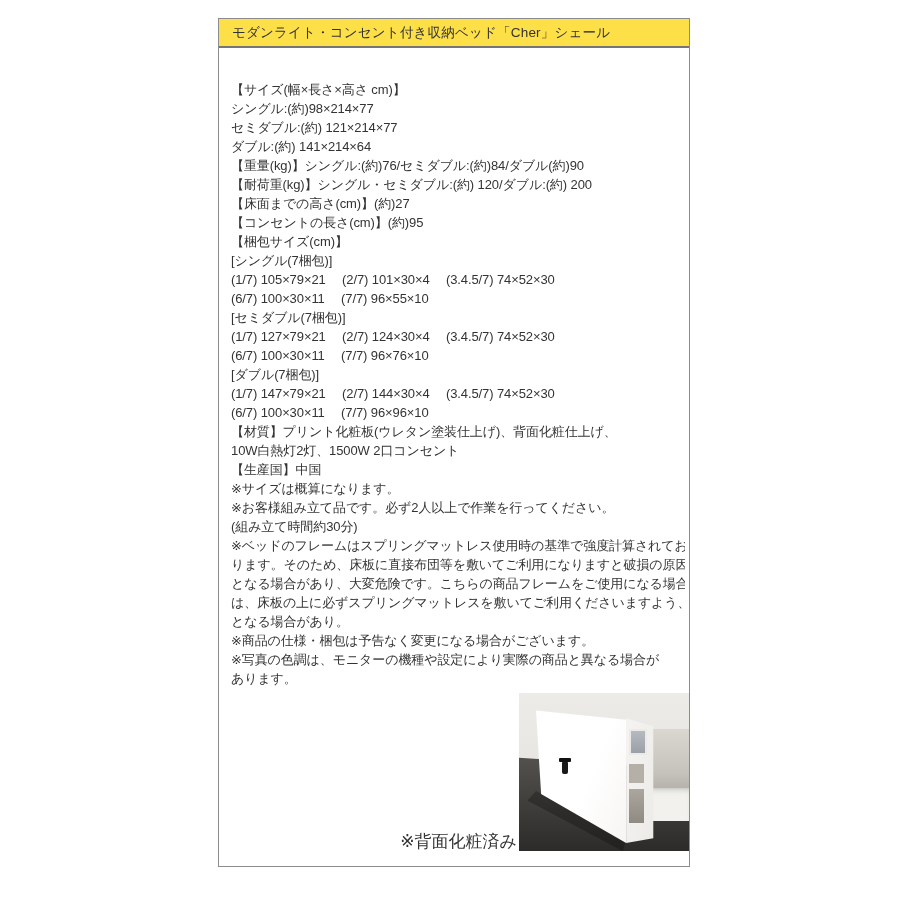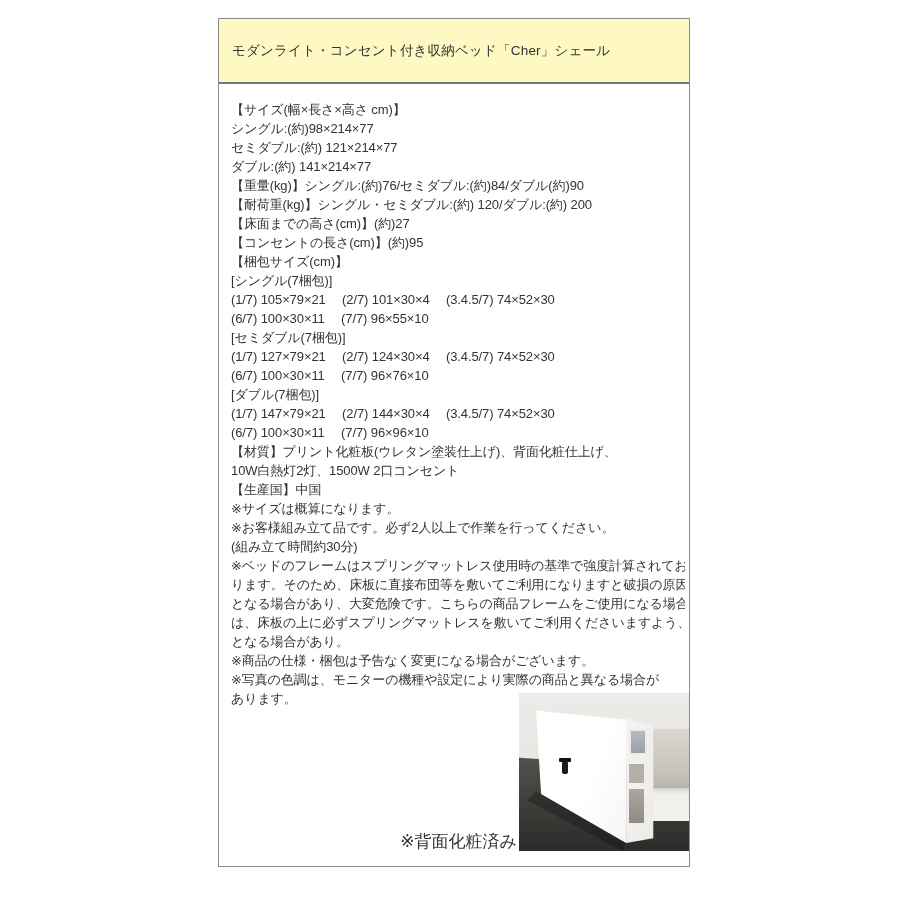--- a/index.html
+++ b/index.html
@@ -15,37 +15,38 @@
     left: 218px;
     top: 18px;
     width: 472px;
     height: 849px;
     border: 1px solid #8c8c8c;
     background: #ffffff;
     box-sizing: border-box;
   }
   .spec-header {
     height: 27px;
-    background: #fef9c3;
+    background: #fde047;
     border-bottom: 2px solid #757575;
     display: flex;
     align-items: center;
-    padding: 18px 13px;
+    padding: 0 13px;
     font-size: 13.5px;
     font-weight: 500;
     color: #323232;
     letter-spacing: 0.2px;
     white-space: nowrap;
     overflow: hidden;
   }
   .spec-body {
     padding: 16px 4px 0 12px;
     font-size: 13px;
     color: #333333;
     letter-spacing: -0.1px;
+    margin-top: 16px;
   }
   .spec-line {
     height: 19px;
     line-height: 19px;
     white-space: nowrap;
     overflow: hidden;
   }
   .photo-caption {
     position: absolute;
     left: 0;
@@ -157,21 +158,21 @@
 <div class="spec-box">
 
   <div class="spec-header">
     <span>モダンライト・コンセント付き収納ベッド「Cher」シェール</span>
   </div>
 
   <div class="spec-body">
     <div class="spec-line">【サイズ(幅×長さ×高さ cm)】</div>
     <div class="spec-line">シングル:(約)98×214×77</div>
     <div class="spec-line">セミダブル:(約) 121×214×77</div>
-    <div class="spec-line">ダブル:(約) 141×214×77</div>
+    <div class="spec-line">ダブル:(約) 141×214×64</div>
     <div class="spec-line">【重量(kg)】シングル:(約)76/セミダブル:(約)84/ダブル(約)90</div>
     <div class="spec-line">【耐荷重(kg)】シングル・セミダブル:(約) 120/ダブル:(約) 200</div>
     <div class="spec-line">【床面までの高さ(cm)】(約)27</div>
     <div class="spec-line">【コンセントの長さ(cm)】(約)95</div>
     <div class="spec-line">【梱包サイズ(cm)】</div>
     <div class="spec-line">[シングル(7梱包)]</div>
     <div class="spec-line">(1/7) 105×79×21　 (2/7) 101×30×4　 (3.4.5/7) 74×52×30</div>
     <div class="spec-line">(6/7) 100×30×11　 (7/7) 96×55×10</div>
     <div class="spec-line">[セミダブル(7梱包)]</div>
     <div class="spec-line">(1/7) 127×79×21　 (2/7) 124×30×4　 (3.4.5/7) 74×52×30</div>

